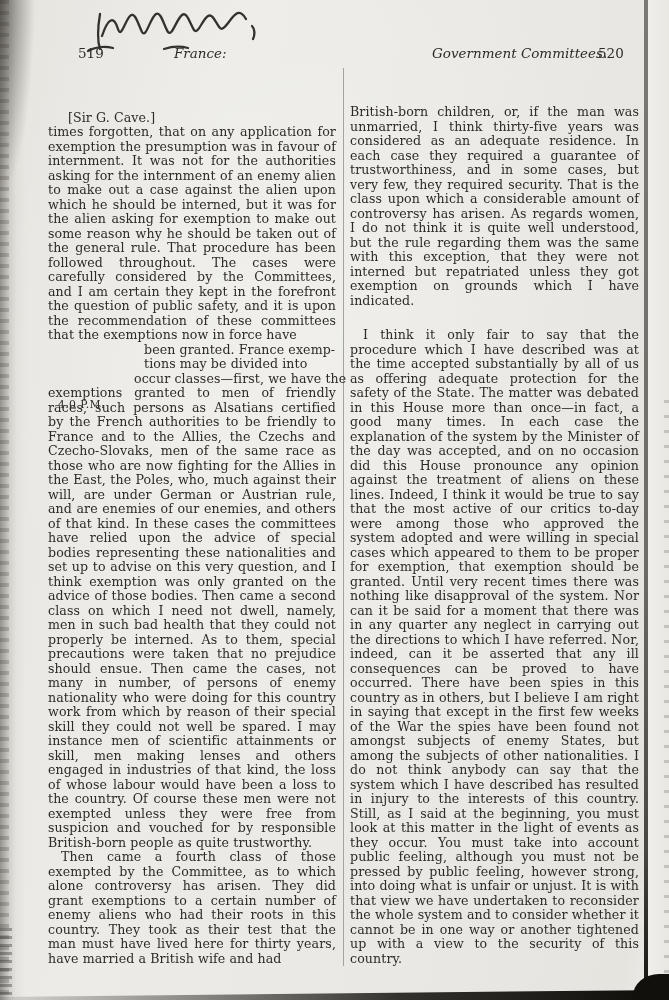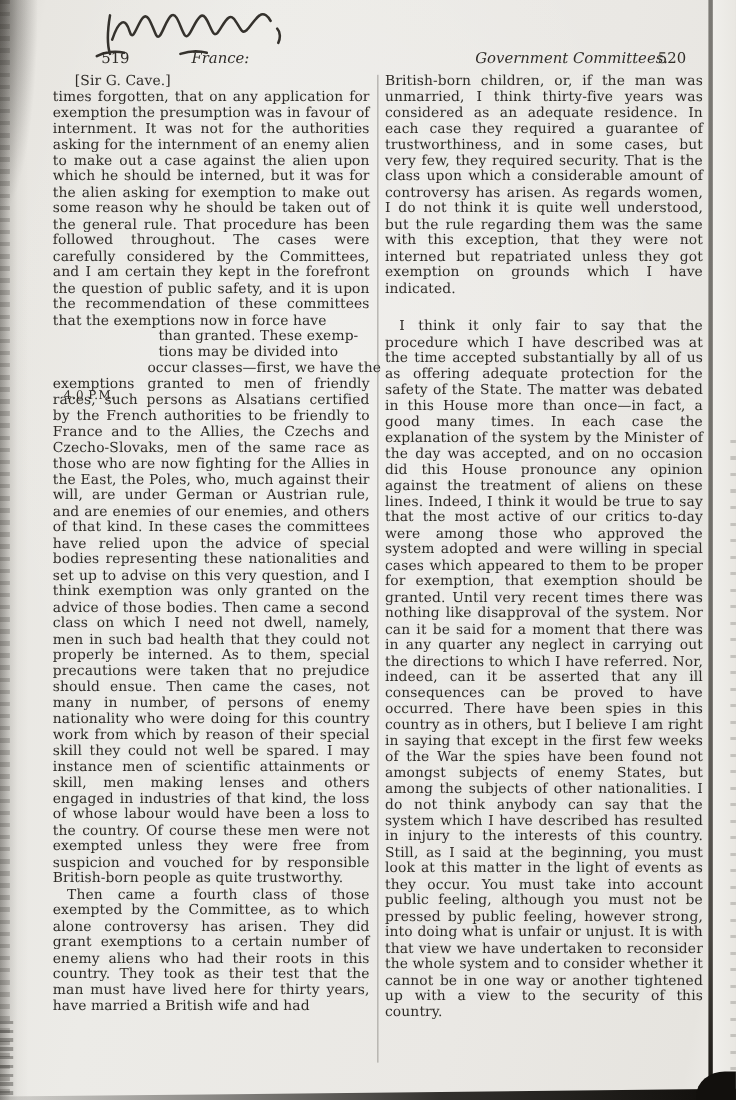--- a/index.html
+++ b/index.html
@@ -32,27 +32,27 @@
     clip-path:polygon(0 72%,100% 8%,100% 100%,0 100%);}
   .bottom-corner-blob{position:absolute;right:0;bottom:0;width:36px;height:26px;background:#12100d;
     border-top-left-radius:26px 22px;}
   .bottom-left-speckles{position:absolute;left:0;bottom:0;width:12px;height:72px;opacity:.55;
     background:repeating-linear-gradient(to bottom, rgba(40,38,34,.65) 0 3px, rgba(40,38,34,0) 3px 8px);}
   
   .handwriting{position:absolute;left:72px;top:2px;width:230px;height:60px;}
   
   .header{position:absolute;left:0;top:45px;width:669px;height:18px;font-size:13.5px;}
   .header span{position:absolute;white-space:nowrap;}
-  .h-pageno-left{left:92px;}
+  .h-pageno-left{left:78px;}
   .h-title-left{left:174px;font-style:italic;}
   .h-center{left:278px;letter-spacing:1px;}
   .h-title-right{left:432px;font-style:italic;}
   .h-pageno-right{left:598px;}
   
-  .cols{position:absolute;left:48px;top:66px;width:591px;display:flex;align-items:flex-start;}
+  .cols{position:absolute;left:48px;top:66px;width:591px;display:flex;align-items:flex-end;}
   .col{font-size:12.6px;line-height:14.5px;text-align:justify;letter-spacing:.1px;}
   .col-left{width:288px;}
   .col-right{width:289px;}
   .divider{width:1px;background:#a5a39e;margin:2px 6px 0 7px;height:898px;}
   p{margin:0;}
   .speaker{margin-left:20px;text-align:left;}
   .indent{text-indent:13px;}
   .gap-top{margin-top:20px;}
   .time-block{position:relative;}
   .time-line{display:block;white-space:nowrap;margin-left:96px;}
@@ -91,21 +91,21 @@
     <span class="h-pageno-right">520</span>
   </div>
 
   <div class="cols">
 
     <div class="col col-left">
       <p class="speaker">[Sir G. Cave.]</p>
       <p>times forgotten, that on any application for exemption the presumption was in favour of internment. It was not for the authorities asking for the internment of an enemy alien to make out a case against the alien upon which he should be interned, but it was for the alien asking for exemption to make out some reason why he should be taken out of the general rule. That procedure has been followed throughout. The cases were carefully considered by the Committees, and I am certain they kept in the forefront the question of public safety, and it is upon the recommendation of these committees that the exemptions now in force have</p>
       <div class="time-block">
         <span class="time-marker">4.0 P.M.</span>
-        <span class="time-line">than granted. These exemp-</span>
+        <span class="time-line">been granted. France exemp-</span>
         <span class="time-line">tions may be divided into</span>
         <span class="time-line time-line-3">occur classes—first, we have the</span>
       </div>
       <p>exemptions granted to men of friendly races, such persons as Alsatians certified by the French authorities to be friendly to France and to the Allies, the Czechs and Czecho-Slovaks, men of the same race as those who are now fighting for the Allies in the East, the Poles, who, much against their will, are under German or Austrian rule, and are enemies of our enemies, and others of that kind. In these cases the committees have relied upon the advice of special bodies representing these nationalities and set up to advise on this very question, and I think exemption was only granted on the advice of those bodies. Then came a second class on which I need not dwell, namely, men in such bad health that they could not properly be interned. As to them, special precautions were taken that no prejudice should ensue. Then came the cases, not many in number, of persons of enemy nationality who were doing for this country work from which by reason of their special skill they could not well be spared. I may instance men of scientific attainments or skill, men making lenses and others engaged in industries of that kind, the loss of whose labour would have been a loss to the country. Of course these men were not exempted unless they were free from suspicion and vouched for by responsible British-born people as quite trustworthy.</p>
       <p class="indent">Then came a fourth class of those exempted by the Committee, as to which alone controversy has arisen. They did grant exemptions to a certain number of enemy aliens who had their roots in this country. They took as their test that the man must have lived here for thirty years, have married a British wife and had</p>
     </div>
 
     <div class="divider"></div>
 
     <div class="col col-right">

